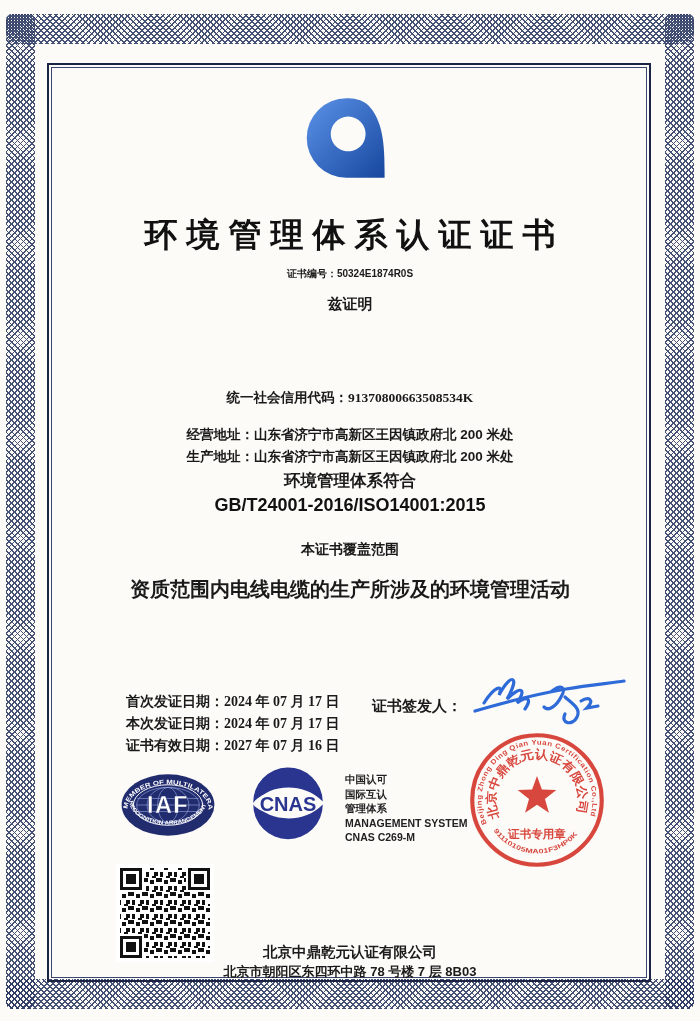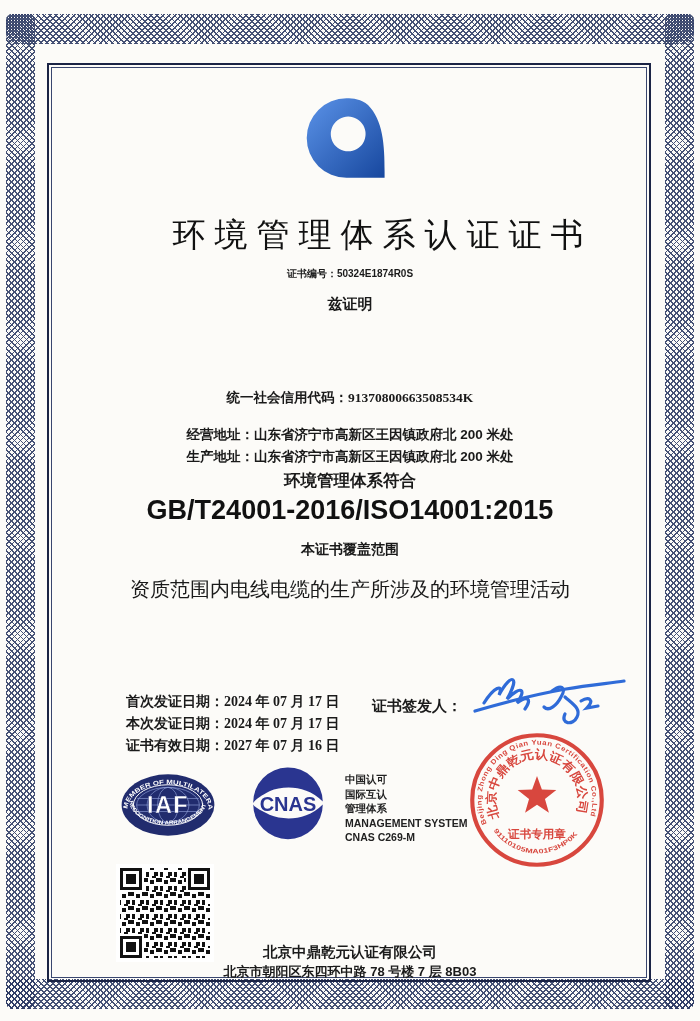--- a/index.html
+++ b/index.html
@@ -10,31 +10,31 @@
     background-image:
       repeating-linear-gradient(45deg,#2c3a63 0 1.3px,transparent 1.3px 4.2px),
       repeating-linear-gradient(-45deg,#2c3a63 0 1.3px,transparent 1.3px 4.2px);}
   .band-top{left:6px;right:6px;top:14px;height:30px;border-radius:6px 6px 10px 10px;}
   .band-bottom{left:6px;right:6px;bottom:12px;height:30px;border-radius:10px 10px 6px 6px;}
   .band-left{left:6px;top:14px;bottom:12px;width:29px;border-radius:6px;}
   .band-right{right:6px;top:14px;bottom:12px;width:29px;border-radius:6px;}
   .inner-frame{position:absolute;left:47px;top:63px;width:604px;height:919px;
       box-sizing:border-box;border:2px solid #1b2445;outline:1px solid #39466f;outline-offset:-5px;}
   .cline{position:absolute;left:48px;width:604px;text-align:center;white-space:nowrap;}
-  .title{top:213px;font-size:33px;font-weight:400;letter-spacing:9px;text-indent:9px;color:#111;padding-left:28px;}
+  .title{top:213px;font-size:33px;font-weight:700;letter-spacing:9px;text-indent:9px;color:#111;}
   .certno{top:267px;font-size:10px;font-weight:700;}
   .hereby{top:295px;font-size:15px;font-weight:600;}
   .company{top:322px;font-size:31px;font-weight:600;letter-spacing:1px;}
   .credit{top:389px;font-size:13.5px;font-weight:700;font-family:"Liberation Serif","DejaVu Serif",serif;}
   .addr1{top:404px;} .addr2{top:426px;} .addr3{top:448px;}
   .addr{font-size:13.5px;font-weight:700;}
   .conform{top:470px;font-size:16.5px;font-weight:700;}
-  .standard{top:495px;font-size:27px;font-weight:800;color:#111;}
+  .standard{top:495px;font-size:18px;font-weight:800;color:#111;}
   .scopelabel{top:541px;font-size:14px;font-weight:700;}
-  .scope{top:576px;font-size:20px;font-weight:400;}
+  .scope{top:576px;font-size:20px;font-weight:700;}
   .dates{position:absolute;left:126px;top:691px;font-family:"Liberation Serif","DejaVu Serif",serif;}
   .date-row{font-size:14px;font-weight:700;line-height:22px;white-space:nowrap;}
   .date-row .dval{margin-left:0;}
   .signer{position:absolute;left:372px;top:697px;font-size:15px;font-weight:700;
       font-family:"Liberation Serif","DejaVu Serif",serif;}
   .signature{position:absolute;left:468px;top:645px;z-index:3;}
   .seal{position:absolute;left:463px;top:726px;z-index:2;opacity:.92;}
   .iaf{position:absolute;left:119px;top:770px;}
   .cnasmark{position:absolute;left:247px;top:766px;}
   .cnastext{position:absolute;left:345px;top:772px;line-height:14.5px;}

